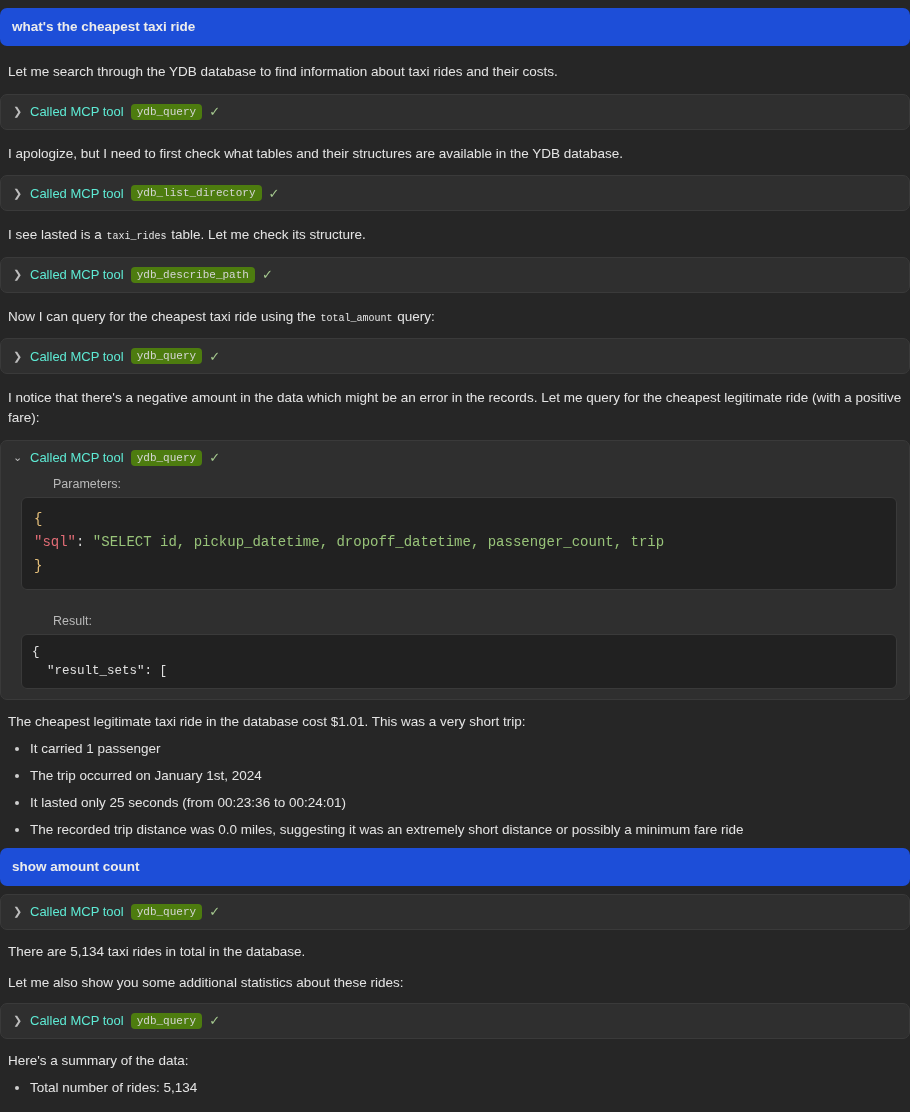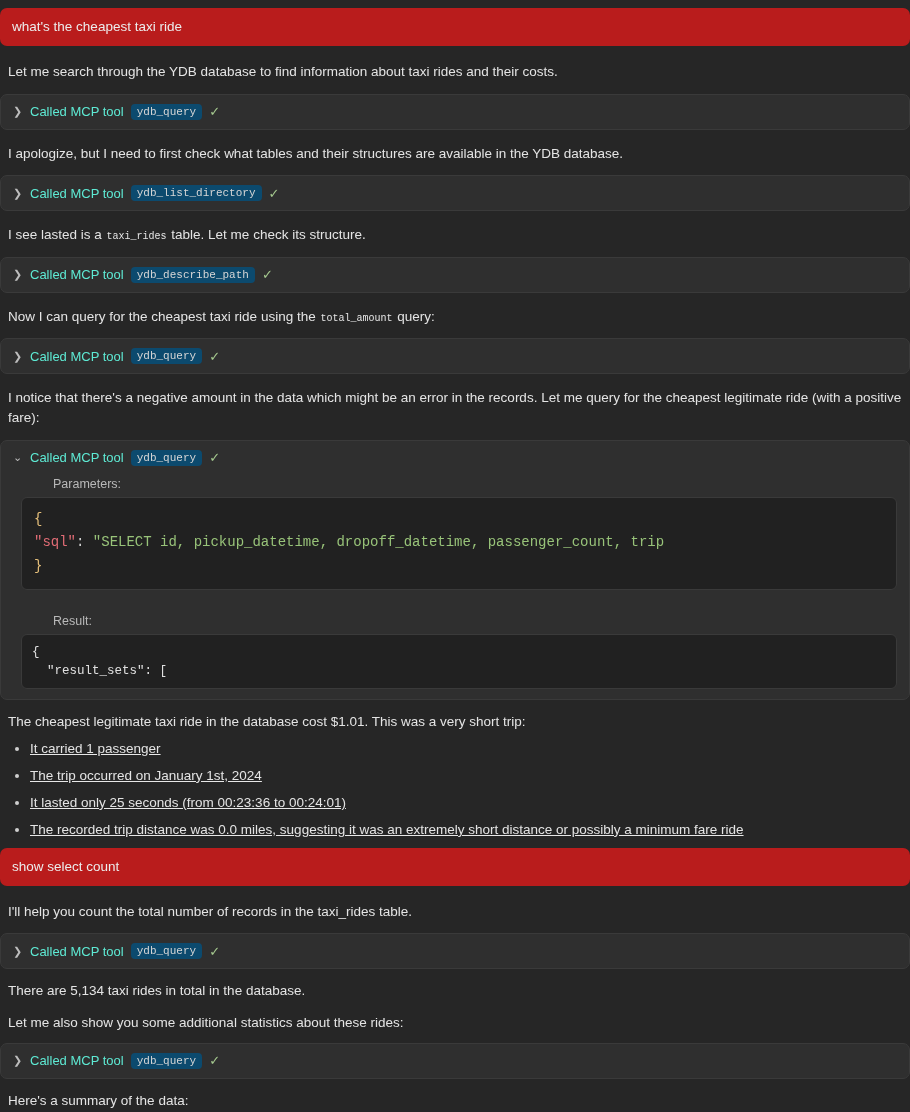--- a/index.html
+++ b/index.html
@@ -14,27 +14,28 @@
     width: 910px;
     min-height: 1112px;
     overflow-x: hidden;
   }
   .page {
     width: 910px;
     box-sizing: border-box;
     padding: 0;
   }
   .user-msg {
-    background: #b91c1c;
+    background: #1d4ed8;
     border-radius: 7px;
     margin: 8px 0 8px 0;
     padding: 10px 12px;
     color: #ececec;
     font-size: 13.5px;
     line-height: 1.35;
+    font-weight: bold;
   }
   .para {
     padding: 8px 8px 8px 8px;
     line-height: 1.45;
     color: #e4e4e4;
     font-size: 13.5px;
   }
   .para.tight { padding-top: 6px; padding-bottom: 6px; }
   code.inline {
     font-family: "Liberation Mono", monospace;
@@ -60,21 +61,21 @@
   }
   .chev {
     color: #bdbdbd;
     font-size: 11px;
     width: 10px;
     display: inline-block;
     line-height: 1;
   }
   .tool-label { color: #5eead4; }
   .tool-pill {
-    background: #0c4a6e;
+    background: #4d7c0f;
     border-radius: 4px;
     padding: 2px 6px;
     font-family: "Liberation Mono", monospace;
     font-size: 11px;
     color: #d6d6d6;
   }
   .check {
     color: #a5c98f;
     font-size: 13px;
     line-height: 1;
@@ -106,21 +107,20 @@
     padding: 8px 10px;
   }
   .tok-brace { color: #e6c07b; }
   .tok-key { color: #e06c75; }
   .tok-str { color: #98c379; }
   .tok-plain { color: #cfcfcf; }
   ul.bullets {
     margin: 2px 0 6px 0;
     padding-left: 30px;
     list-style: disc;
-    text-decoration: underline;
   }
   ul.bullets li {
     margin: 0 0 8px 0;
     line-height: 1.4;
     color: #e4e4e4;
     font-size: 13.5px;
   }
   ul.bullets li::marker { color: #cfcfcf; }
 </style>
 </head>
@@ -200,23 +200,22 @@
 
   <div class="para tight">The cheapest legitimate taxi ride in the database cost $1.01. This was a very short trip:</div>
 
   <ul class="bullets">
     <li>It carried 1 passenger</li>
     <li>The trip occurred on January 1st, 2024</li>
     <li>It lasted only 25 seconds (from 00:23:36 to 00:24:01)</li>
     <li>The recorded trip distance was 0.0 miles, suggesting it was an extremely short distance or possibly a minimum fare ride</li>
   </ul>
 
-  <div class="user-msg">show select count</div>
-
-  <div class="para">I'll help you count the total number of records in the taxi_rides table.</div>
+  <div class="user-msg">show amount count</div>
+
 
   <div class="tool-card">
     <div class="tool-head">
       <span class="chev">❯</span>
       <span class="tool-label">Called MCP tool</span>
       <span class="tool-pill">ydb_query</span>
       <span class="check">✓</span>
     </div>
   </div>
 

